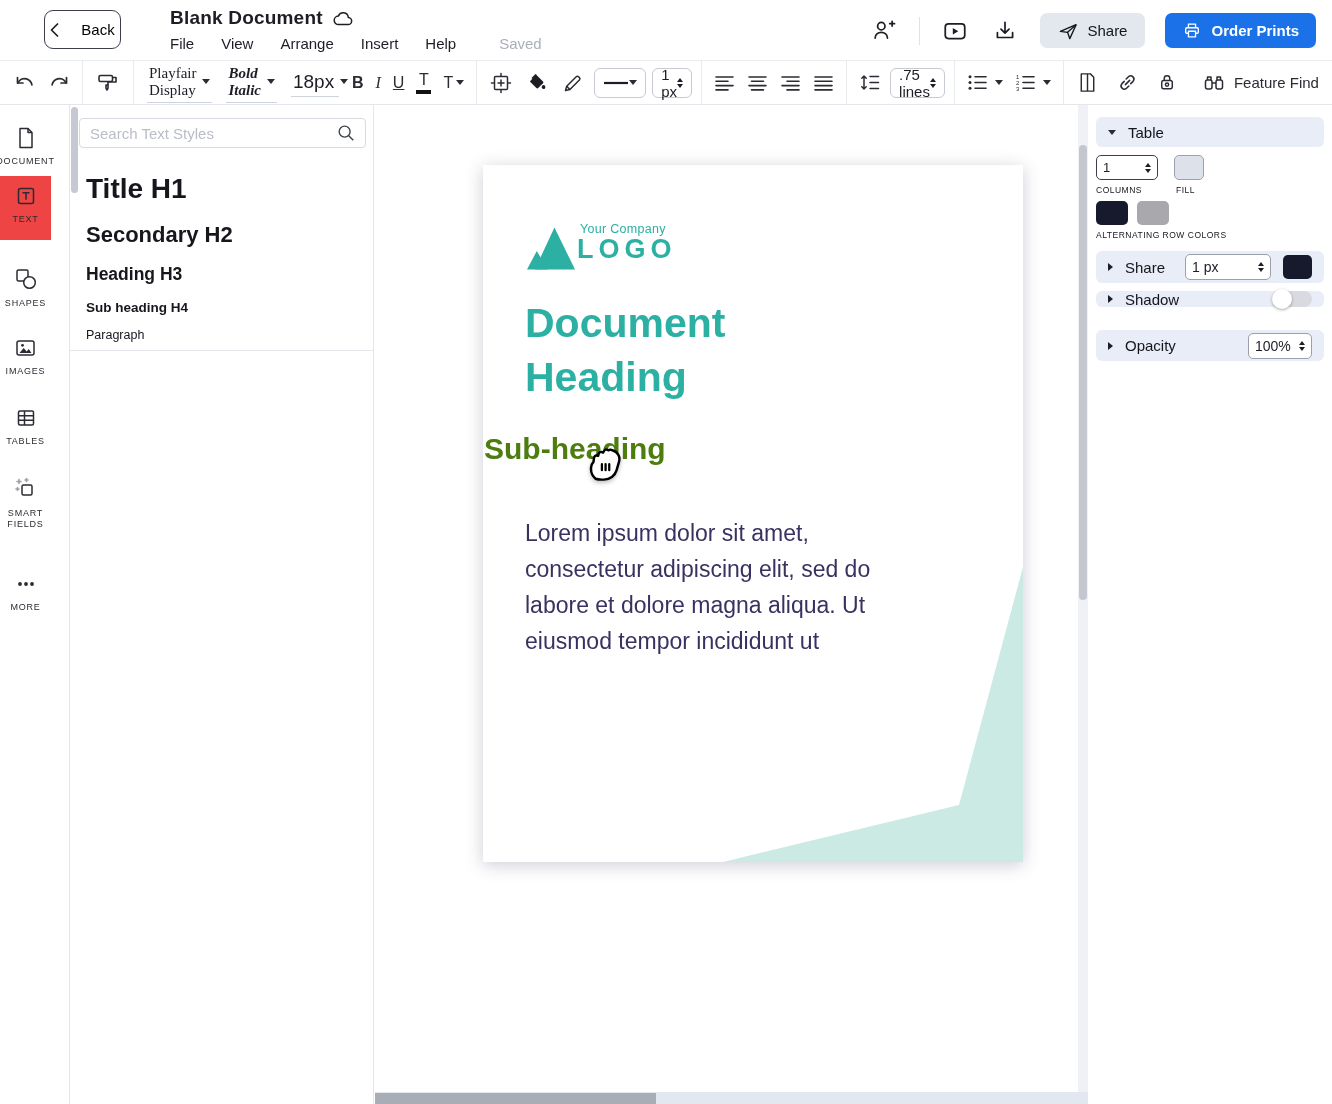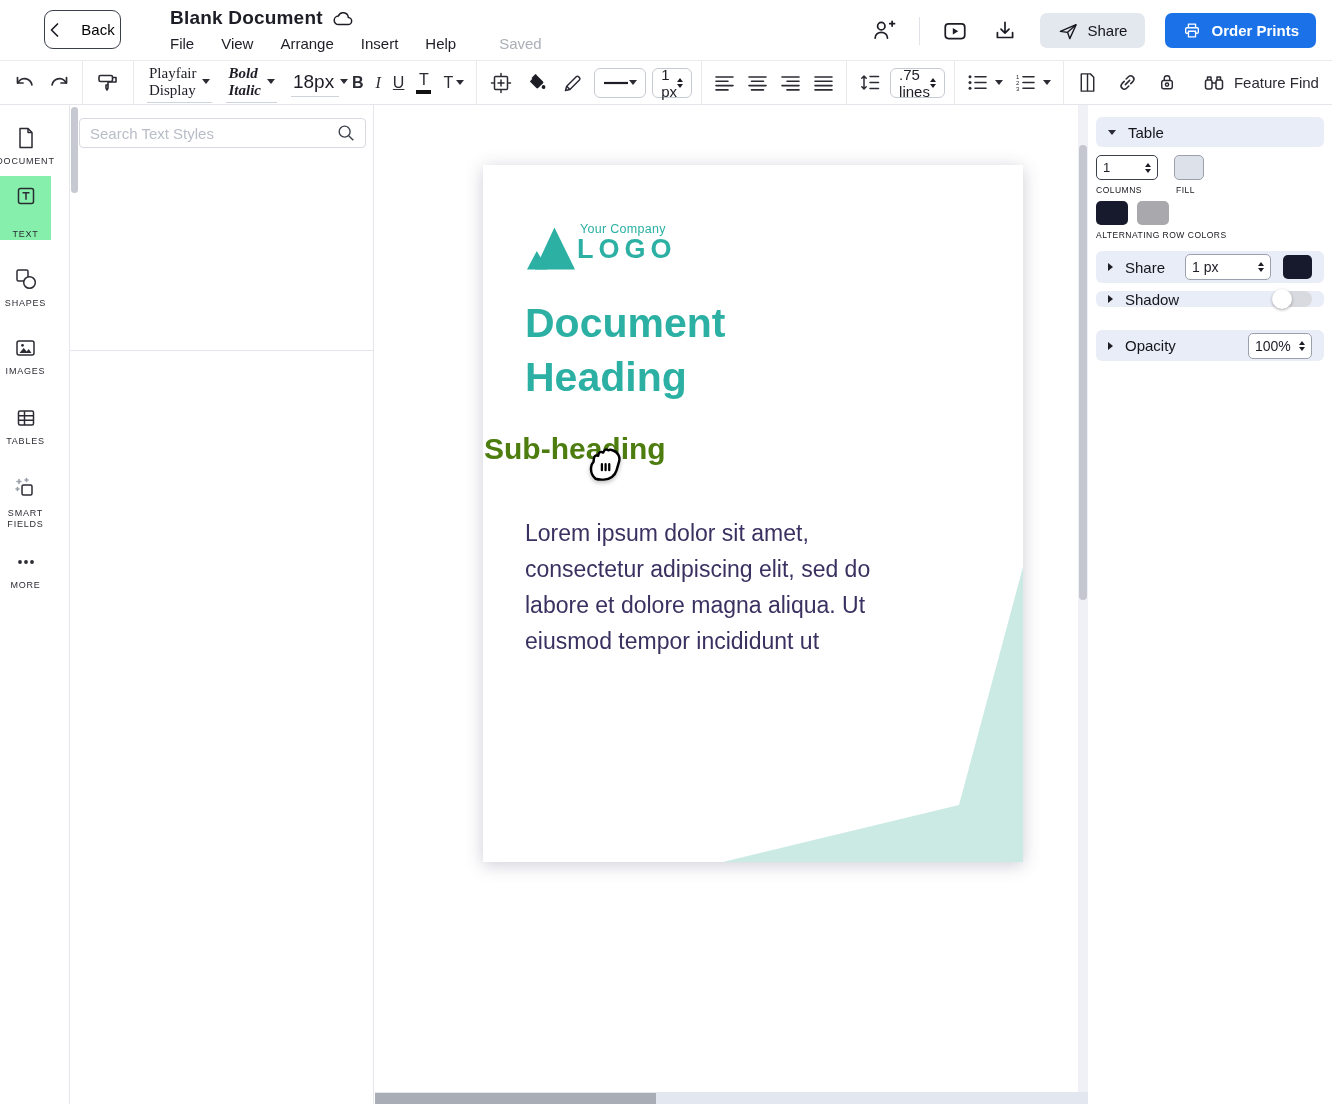--- a/index.html
+++ b/index.html
@@ -57,21 +57,21 @@
   .boxctl { display:flex; align-items:center; justify-content:space-between; border:1px solid #c6cad3;
     border-radius:6px; height:30px; padding:0 8px; margin:0 3px; font-size:15px; background:#fff; cursor:pointer; }
   .ff-label { font-size:15px; margin-left:8px; white-space:nowrap; }
 
   
   .rail { position:absolute; left:0; top:105px; width:70px; height:999px; background:#fff;
     border-right:1px solid #e4e6eb; }
   .rail-item { position:absolute; left:0; width:51px; display:flex; flex-direction:column;
     align-items:center; gap:6px; cursor:pointer; padding-top:8px; }
   .rail-item .lbl { font-size:9px; letter-spacing:.8px; color:#2b2b33; text-align:center; line-height:11px; }
-  .rail-item.sel { background:#86efac; height:64px;justify-content:space-between; }
+  .rail-item.sel { background:#ef4444; height:64px; }
 
   
   .stylespanel { position:absolute; left:70px; top:105px; width:304px; height:999px; background:#fff;
     border-right:1px solid #e4e6eb; }
   .search-wrap { position:absolute; left:9px; top:13px; width:287px; height:30px;
     border:1px solid #d7dae1; border-radius:4px; background:#fff; display:flex; align-items:center; }
   .search-wrap input { border:none; outline:none; flex:1; font-size:15px; padding:0 10px;
     color:#ec4899; font-family:"Liberation Sans",sans-serif; background:transparent; }
   .search-wrap input::placeholder { color:#b9bdc7; }
   .search-ic { margin-right:9px; }
@@ -442,21 +442,21 @@
     <svg width="26" height="26" viewBox="0 0 26 26">
         <rect x="9" y="9" width="10" height="10" rx="1.5" fill="none" stroke="#2b2b33" stroke-width="1.5"></rect>
         <g stroke="#9aa0aa" stroke-width="1.6" stroke-linecap="round">
           <path d="M6 3.5 v4 M4 5.5 h4"></path>
           <path d="M13.5 2.5 v3 M12 4 h3"></path>
           <path d="M4.5 11.5 v3 M3 13 h3"></path>
         </g>
       </svg>
     <span class="lbl">SMART FIELDS</span>
   </div>
-  <div class="rail-item" style="top:437px">
+  <div class="rail-item" style="top:459px">
     <svg width="26" height="24" viewBox="0 0 26 24">
         <g fill="#2b2b33">
           <circle cx="7" cy="12" r="1.9"></circle>
           <circle cx="13" cy="12" r="1.9"></circle>
           <circle cx="19" cy="12" r="1.9"></circle>
         </g>
       </svg>
     <span class="lbl">MORE</span>
   </div>
 </div>
@@ -464,20 +464,27 @@
 <div class="stylespanel">
   <div class="panel-scroll"></div>
   <div class="search-wrap">
     <input type="text" placeholder="Search Text Styles" style="">
     <svg class="search-ic" width="20" height="20" viewBox="0 0 22 22">
         <g fill="none" stroke="#3a3f4a" stroke-width="1.5">
           <circle cx="9.5" cy="9.5" r="6"></circle>
           <path d="M14 14 L19 19"></path>
         </g>
       </svg>
+  </div>
+  <div class="style-list">
+    <div class="st st-h1">Title H1</div>
+    <div class="st st-h2">Secondary H2</div>
+    <div class="st st-h3">Heading H3</div>
+    <div class="st st-h4">Sub heading H4</div>
+    <div class="st st-p">Paragraph</div>
   </div>
   <div class="panel-divider"></div>
 </div>
 
 <div class="canvas">
   <div class="page">
     <svg class="wedge" width="540" height="697" viewBox="0 0 540 697">
       <polygon points="540,402 540,697 240,697 476,640" fill="#cbeae4"></polygon>
     </svg>
     <svg class="logo-mark" width="49" height="44" viewBox="0 0 50 44">

